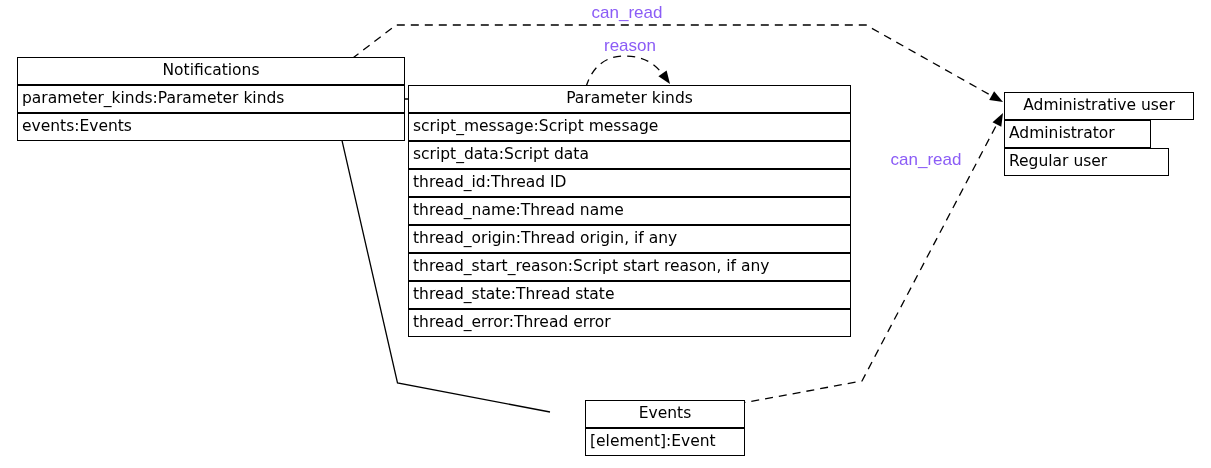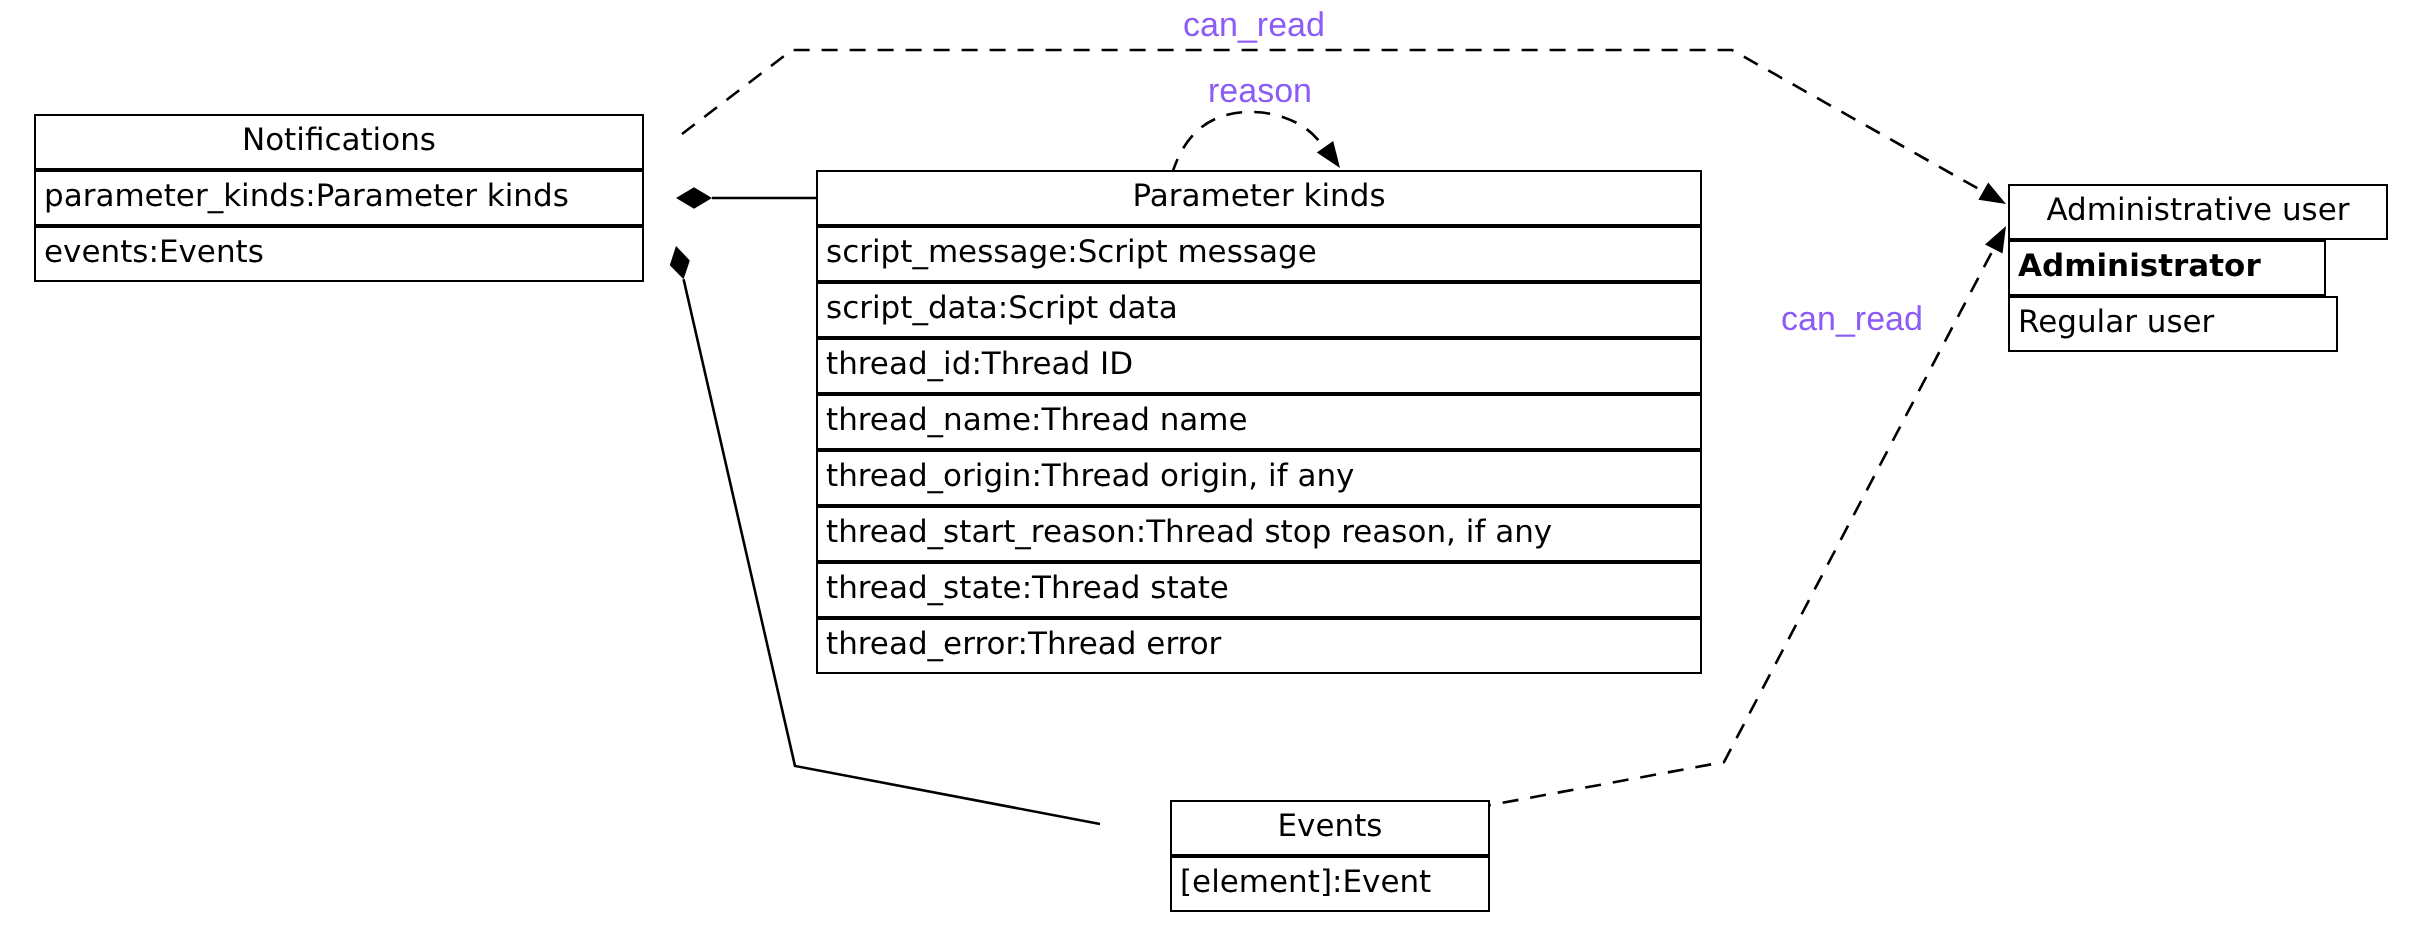--- a/index.html
+++ b/index.html
@@ -38,41 +38,41 @@
     <path d="M356,99 L409,99" fill="none" stroke="#000" stroke-width="1.3"></path>
     <polygon points="338,99 347,93.6 356,99 347,104.4" fill="#000"></polygon>
 
     <path d="M341.8,139.6 L397.5,383 L550,412" fill="none" stroke="#000" stroke-width="1.3"></path>
     <polygon points="338,123 334.9,132.6 341.8,139.6 344.9,130.2" fill="#000"></polygon>
 
     <path d="M710,409 L862,381 L997,124" fill="none" stroke="#000" stroke-width="1.3" stroke-dasharray="8,6"></path>
     <polygon points="1003,113 1001.3,126.8 992.5,122.2" fill="#000"></polygon>
   </svg>
 
-  <div class="node" style="left:17px; top:57px; width:305px;">
+  <div class="node" style="left:17px; top:57px; width:388px;">
     <div class="cell title w-full">Notifications</div>
     <div class="cell field w-full">parameter_kinds:Parameter kinds</div>
     <div class="cell field w-full">events:Events</div>
   </div>
 
   <div class="node" style="left:408px; top:85px; width:443px;border-radius:11px;">
     <div class="cell title w-full">Parameter kinds</div>
     <div class="cell field w-full">script_message:Script message</div>
     <div class="cell field w-full">script_data:Script data</div>
     <div class="cell field w-full">thread_id:Thread ID</div>
     <div class="cell field w-full">thread_name:Thread name</div>
     <div class="cell field w-full">thread_origin:Thread origin, if any</div>
-    <div class="cell field w-full">thread_start_reason:Thread stop reason, if any</div>
+    <div class="cell field w-full">thread_start_reason:Script start reason, if any</div>
     <div class="cell field w-full">thread_state:Thread state</div>
     <div class="cell field w-full">thread_error:Thread error</div>
   </div>
 
   <div class="node" style="left:1004px; top:92px;">
     <div class="cell title" style="width:190px;">Administrative user</div>
-    <div class="cell field" style="width:159px;font-weight:bold;">Administrator</div>
+    <div class="cell field" style="width:147px;">Administrator</div>
     <div class="cell field" style="width:165px;">Regular user</div>
   </div>
 
   <div class="node" style="left:550px; top:400px; width:160px;padding-left:35px;">
     <div class="cell title w-full">Events</div>
     <div class="cell field w-full">[element]:Event</div>
   </div>
 
   <div class="edge-label" style="left:627px; top:3px;">can_read</div>
   <div class="edge-label" style="left:630px; top:36px;">reason</div>

